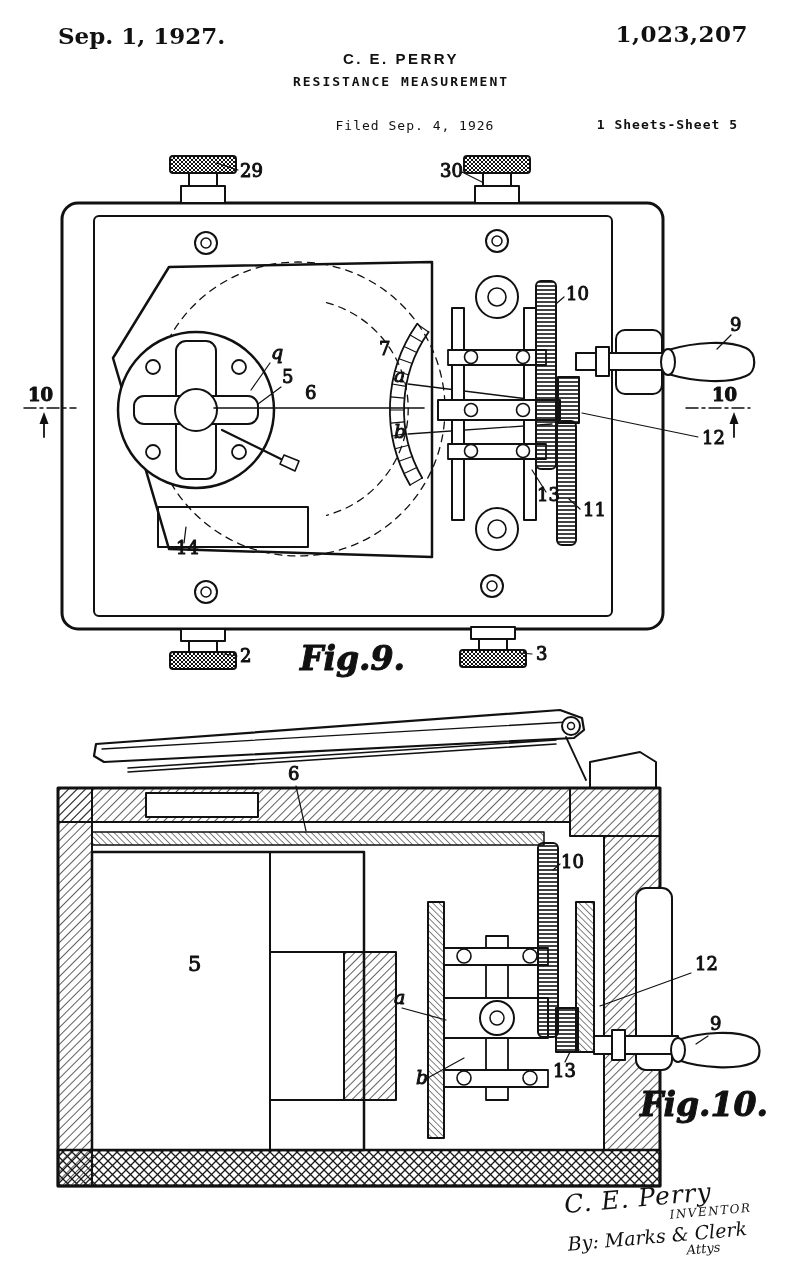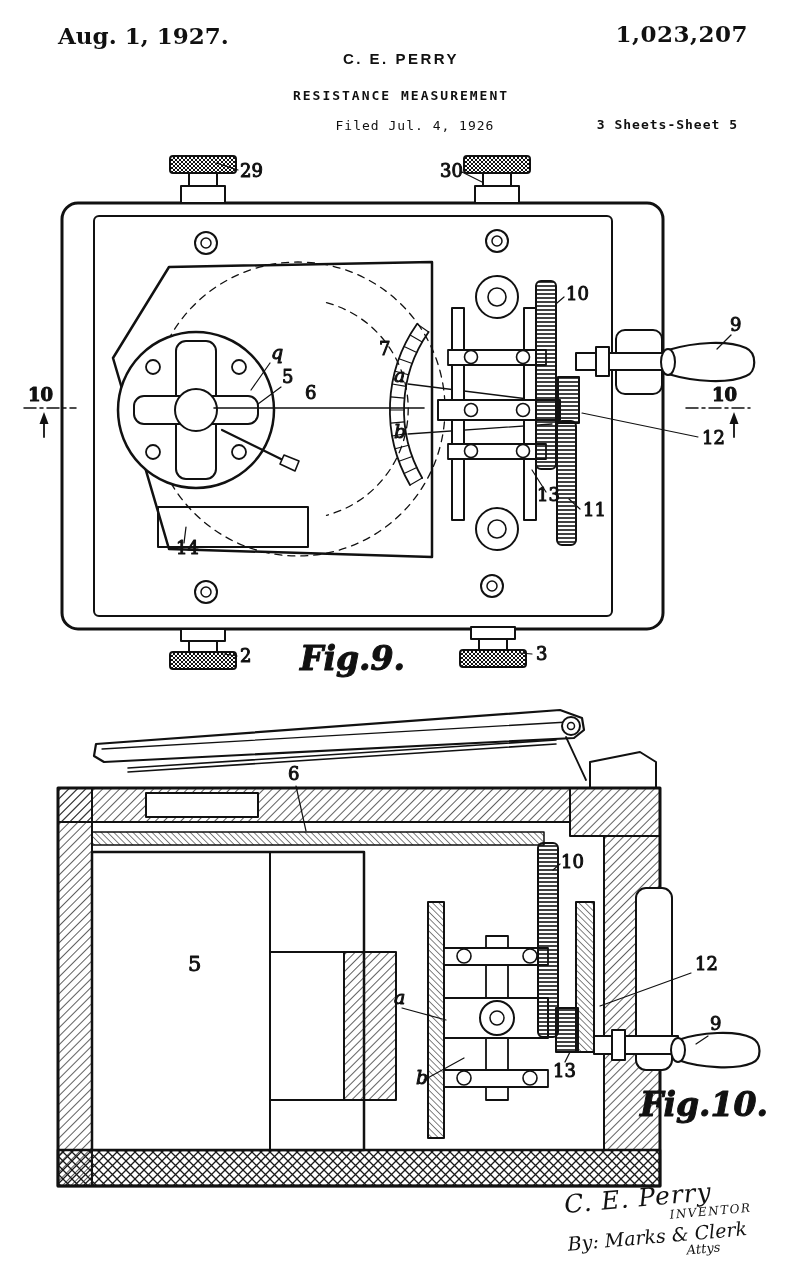--- a/index.html
+++ b/index.html
@@ -2,47 +2,47 @@
 <html><head>
 <meta charset="utf-8">
 <style>
   html,body{margin:0;padding:0;}
   body{width:802px;height:1280px;background:#fff;position:relative;overflow:hidden;color:#111;}
   .sheet{position:absolute;inset:0;}
   .hdr{position:absolute;white-space:nowrap;}
   .hdr-date{left:58px;top:22px;font:700 23px "DejaVu Serif",serif;}
   .hdr-patno{right:54px;top:20px;font:700 23px "DejaVu Serif",serif;letter-spacing:.5px;}
   .hdr-inventor{left:0;width:802px;top:50px;text-align:center;font:700 15px "Liberation Sans",sans-serif;letter-spacing:2.5px;}
-  .hdr-title{left:0;width:802px;top:88px;text-align:center;font:700 13px "DejaVu Sans Mono",monospace;letter-spacing:2px;}
+  .hdr-title{left:0;width:802px;top:74px;text-align:center;font:700 13px "DejaVu Sans Mono",monospace;letter-spacing:2px;}
   .hdr-filed{left:250px;width:330px;top:118px;text-align:center;font:13px "DejaVu Sans Mono",monospace;letter-spacing:1px;position:absolute;}
   .hdr-sheet{right:64px;top:117px;font:700 13px "DejaVu Sans Mono",monospace;letter-spacing:1px;}
   svg.drawing{position:absolute;left:0;top:0;}
   .lbl{font:18px "DejaVu Serif",serif;fill:#111;}
   .lbl-lg{font:21px "DejaVu Serif",serif;fill:#111;}
   .lbl-it{font:italic 19px "DejaVu Serif",serif;fill:#111;}
   .lbl-b{font:700 18px "DejaVu Serif",serif;fill:#111;}
   .cap{font:italic 700 33px "DejaVu Serif",serif;fill:#111;}
   .ldr{stroke:#111;stroke-width:1.2;fill:none;}
   .sig{position:absolute;left:566px;top:1180px;width:226px;transform:rotate(-5deg);font-family:"DejaVu Serif",serif;font-style:italic;color:#111;}
   .sig-name{font-size:25px;letter-spacing:1px;}
   .sig-role{font-size:12px;letter-spacing:1.5px;margin:-2px 0 0 104px;}
   .sig-by{font-size:19px;margin-top:2px;}
   .sig-attys{font-size:13px;margin:-2px 0 0 118px;}
 </style>
 </head>
 <body>
 
 <div class="sheet">
 
-  <div class="hdr hdr-date">Aug. 1, 1927.</div>
+  <div class="hdr hdr-date">Sep. 1, 1927.</div>
   <div class="hdr hdr-patno">1,023,207</div>
   <div class="hdr hdr-inventor">C. E. PERRY</div>
   <div class="hdr hdr-title">RESISTANCE MEASUREMENT</div>
-  <div class="hdr-filed">Filed Jul. 4, 1926</div>
-  <div class="hdr hdr-sheet">3 Sheets-Sheet 5</div>
+  <div class="hdr-filed">Filed Sep. 4, 1926</div>
+  <div class="hdr hdr-sheet">1 Sheets-Sheet 5</div>
 
   <svg class="drawing" width="802" height="1280" viewBox="0 0 802 1280">
     <defs>
       <pattern id="hatch" width="6" height="6" patternUnits="userSpaceOnUse" patternTransform="rotate(45)">
         <line x1="0" y1="0" x2="0" y2="6" stroke="#1a1a1a" stroke-width="1.4"></line>
       </pattern>
       <pattern id="hatchf" width="4.5" height="4.5" patternUnits="userSpaceOnUse" patternTransform="rotate(-45)">
         <line x1="0" y1="0" x2="0" y2="4.5" stroke="#1a1a1a" stroke-width="1.1"></line>
       </pattern>
       <pattern id="crossb" width="9" height="9" patternUnits="userSpaceOnUse">

